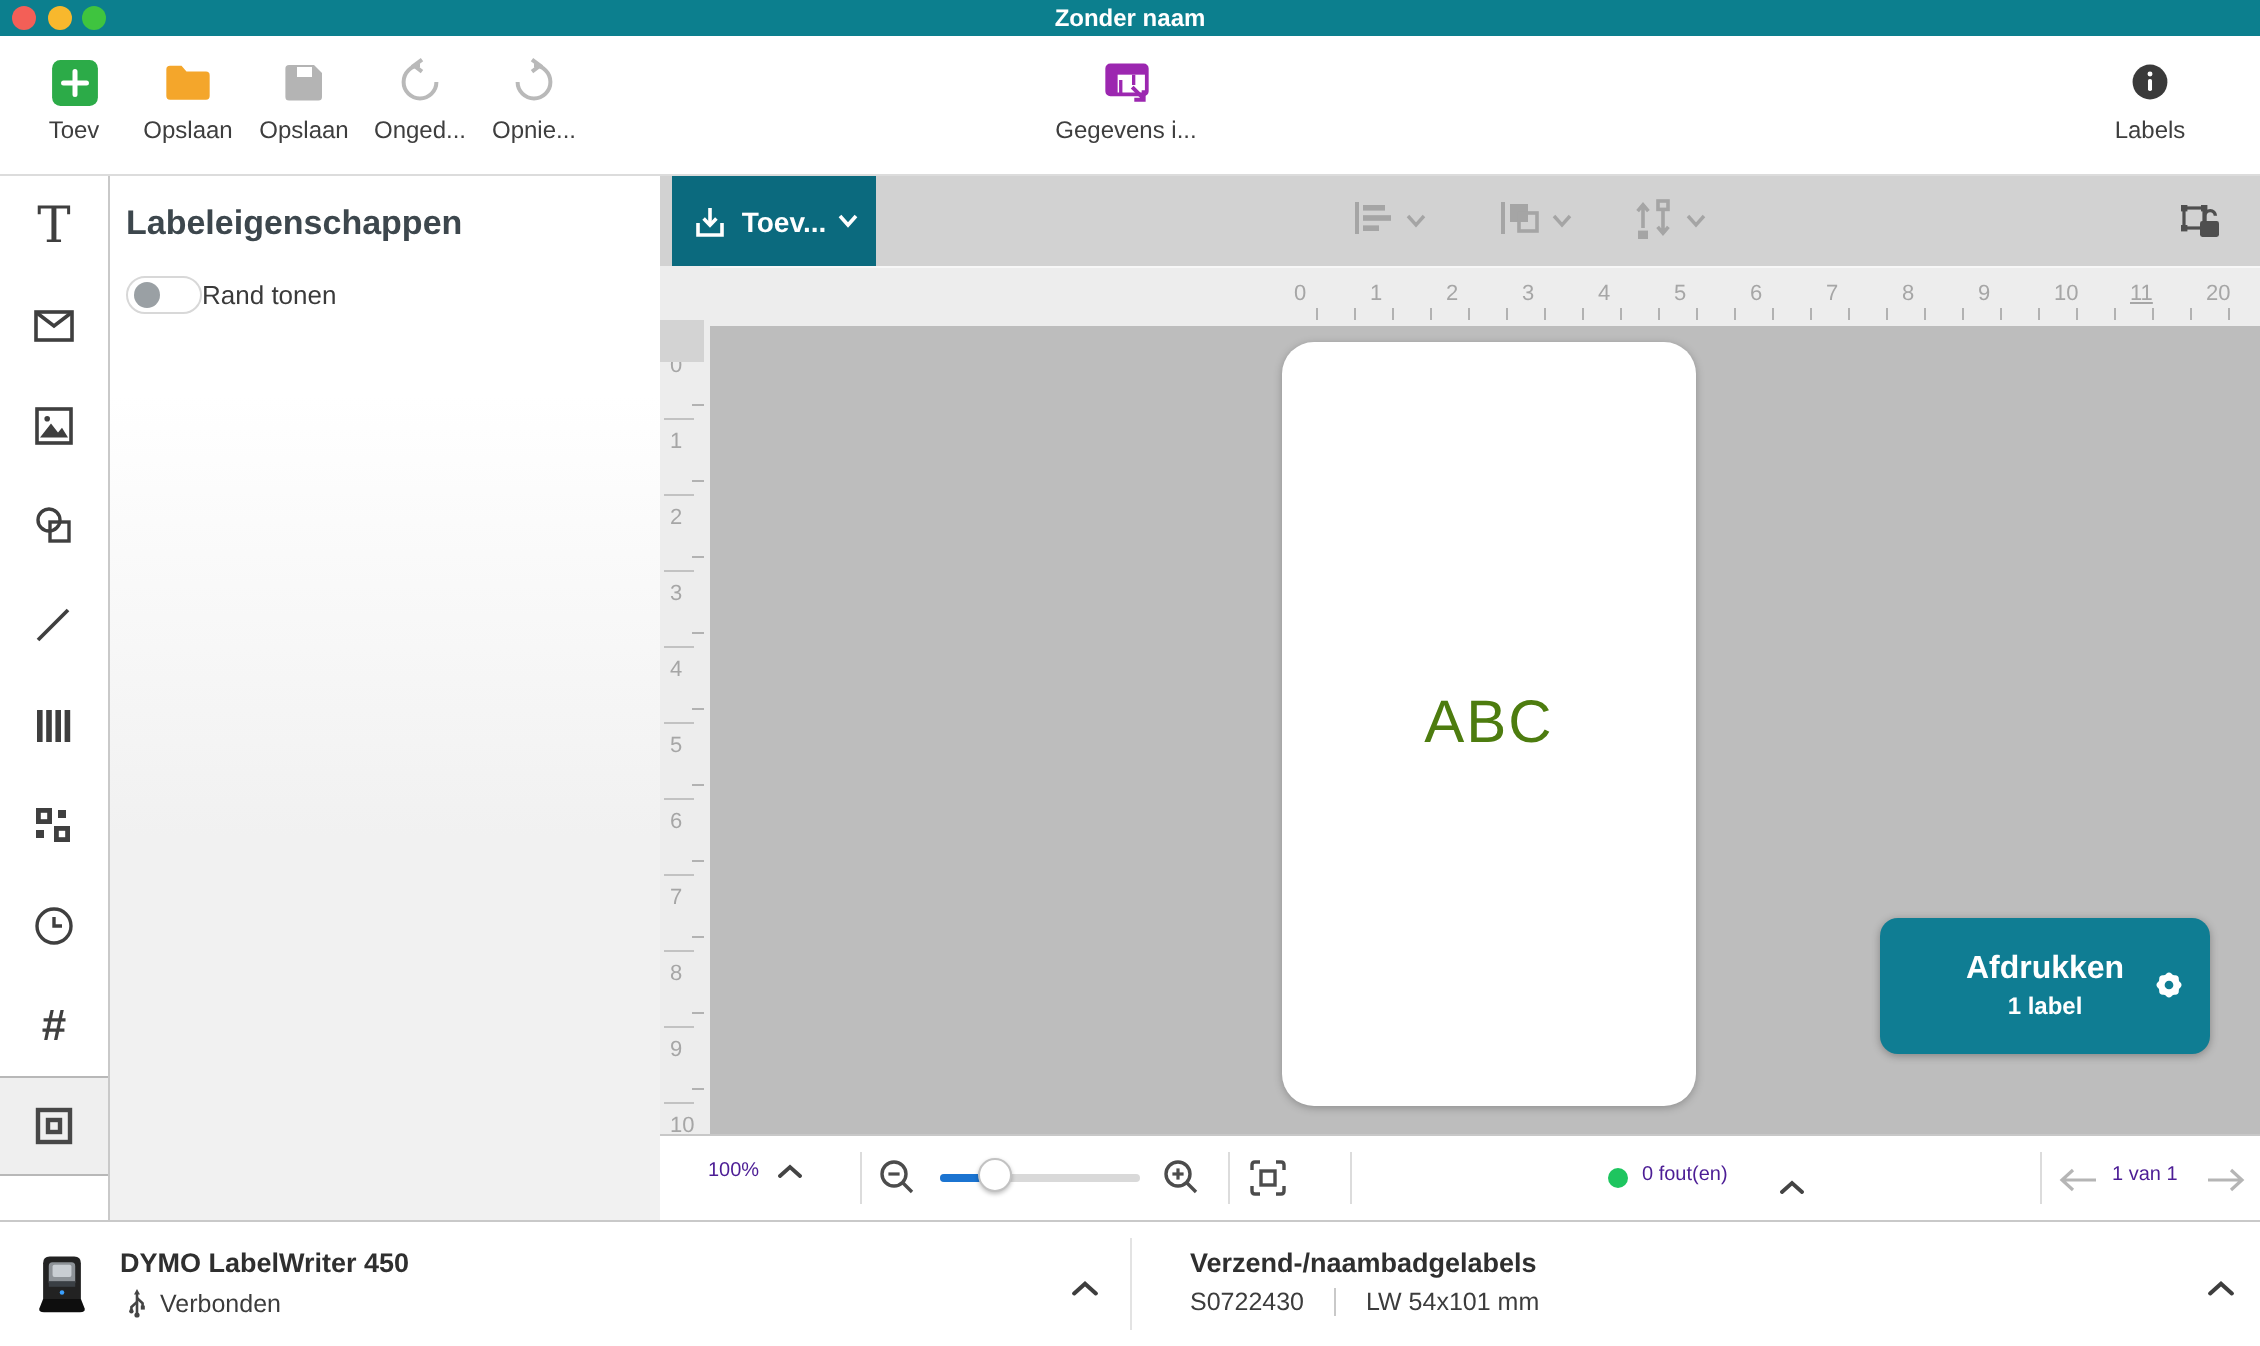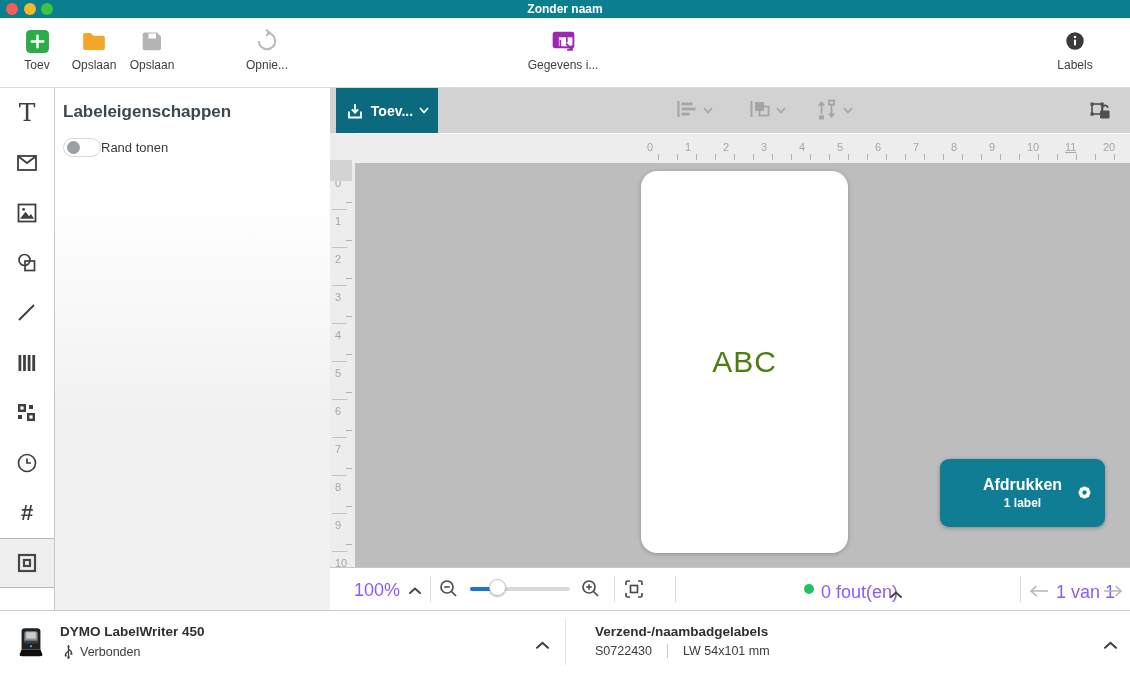--- a/index.html
+++ b/index.html
@@ -47,21 +47,21 @@
        box-shadow:0 1px 4px rgba(0,0,0,.25);display:flex;align-items:center;justify-content:center;}
   .label-text{font-size:30px;color:#4d7c0f;letter-spacing:1px;}
   .printbtn{position:absolute;left:940px;top:459px;width:165px;height:68px;background:#0f7d93;border-radius:9px;
        box-shadow:0 1px 4px rgba(0,0,0,.3);display:flex;flex-direction:column;align-items:center;justify-content:center;cursor:default;}
   .printbtn .t1{color:#fff;font-size:16px;font-weight:700;}
   .printbtn .t2{color:#fff;font-size:12px;font-weight:600;margin-top:2px;}
   .printbtn .gear{position:absolute;right:12px;top:25px;}
   
   .zoombar{position:absolute;left:330px;top:567px;width:800px;height:43px;background:#fff;border-top:1px solid #c8c8c8;box-sizing:border-box;}
   .zb-div{position:absolute;top:8px;width:1px;height:26px;background:#dcdcdc;}
-  .zb-txt{position:absolute;font-size:18px;color:#8b5cf6;}
+  .zb-txt{position:absolute;font-size:10px;color:#4c1d95;}
   .track{position:absolute;left:140px;top:19px;width:100px;height:4px;background:#d9d9d9;border-radius:2px;}
   .fill{position:absolute;left:0;top:0;width:28px;height:4px;background:#1b74d1;border-radius:2px;}
   .thumb{position:absolute;left:159px;top:11px;width:17px;height:17px;border-radius:50%;background:#fff;border:1px solid #c2c2c2;box-sizing:border-box;box-shadow:0 1px 2px rgba(0,0,0,.25);}
   .gdot{position:absolute;left:474px;top:16px;width:10px;height:10px;border-radius:50%;background:#1ec55f;}
   
   .statusbar{position:absolute;left:0;top:610px;width:1130px;height:63px;background:#fff;border-top:1px solid #c9c9c9;box-sizing:border-box;padding-left:34px;}
   .sb-name{position:absolute;font-size:13.5px;font-weight:700;color:#2f2f2f;}
   .sb-sub{position:absolute;font-size:12.5px;color:#3c3c3c;display:flex;align-items:center;gap:5px;}
   .sb-sep{display:inline-block;width:1px;height:14px;background:#c9c9c9;margin:0 10px;vertical-align:middle;}
   .sb-vdiv{position:absolute;left:565px;top:8px;width:1px;height:46px;background:#e3e3e3;}
@@ -97,20 +97,29 @@
       <span class="tb-lb">Opslaan</span>
     </div>
     <div class="tb-item" style="left:117px">
       <span class="tb-ic">
         <svg width="24" height="24" viewBox="0 0 24 24">
             <path d="M4.5 3.5 H17 L21 7.5 V19.5 A1.8 1.8 0 0 1 19.2 21.3 H4.5 A1.8 1.8 0 0 1 2.7 19.5 V5.3 A1.8 1.8 0 0 1 4.5 3.5 Z" fill="#b4b4b4"></path>
             <rect x="8.5" y="4.5" width="7.5" height="5" fill="#fff"></rect>
           </svg>
       </span>
       <span class="tb-lb">Opslaan</span>
+    </div>
+    <div class="tb-item" style="left:175px">
+      <span class="tb-ic">
+        <svg width="24" height="24" viewBox="0 0 24 24">
+            <path d="M12 3.8 a8.2 8.2 0 1 0 8.2 8.2" fill="none" stroke="#b9b9b9" stroke-width="2"></path>
+            <path d="M13 0.8 L9 3.8 L13 6.8" fill="none" stroke="#b9b9b9" stroke-width="2"></path>
+          </svg>
+      </span>
+      <span class="tb-lb">Onged...</span>
     </div>
     <div class="tb-item" style="left:232px">
       <span class="tb-ic">
         <svg width="24" height="24" viewBox="0 0 24 24">
             <g transform="translate(24,0) scale(-1,1)">
               <path d="M12 3.8 a8.2 8.2 0 1 0 8.2 8.2" fill="none" stroke="#b9b9b9" stroke-width="2"></path>
               <path d="M13 0.8 L9 3.8 L13 6.8" fill="none" stroke="#b9b9b9" stroke-width="2"></path>
             </g>
           </svg>
       </span>

